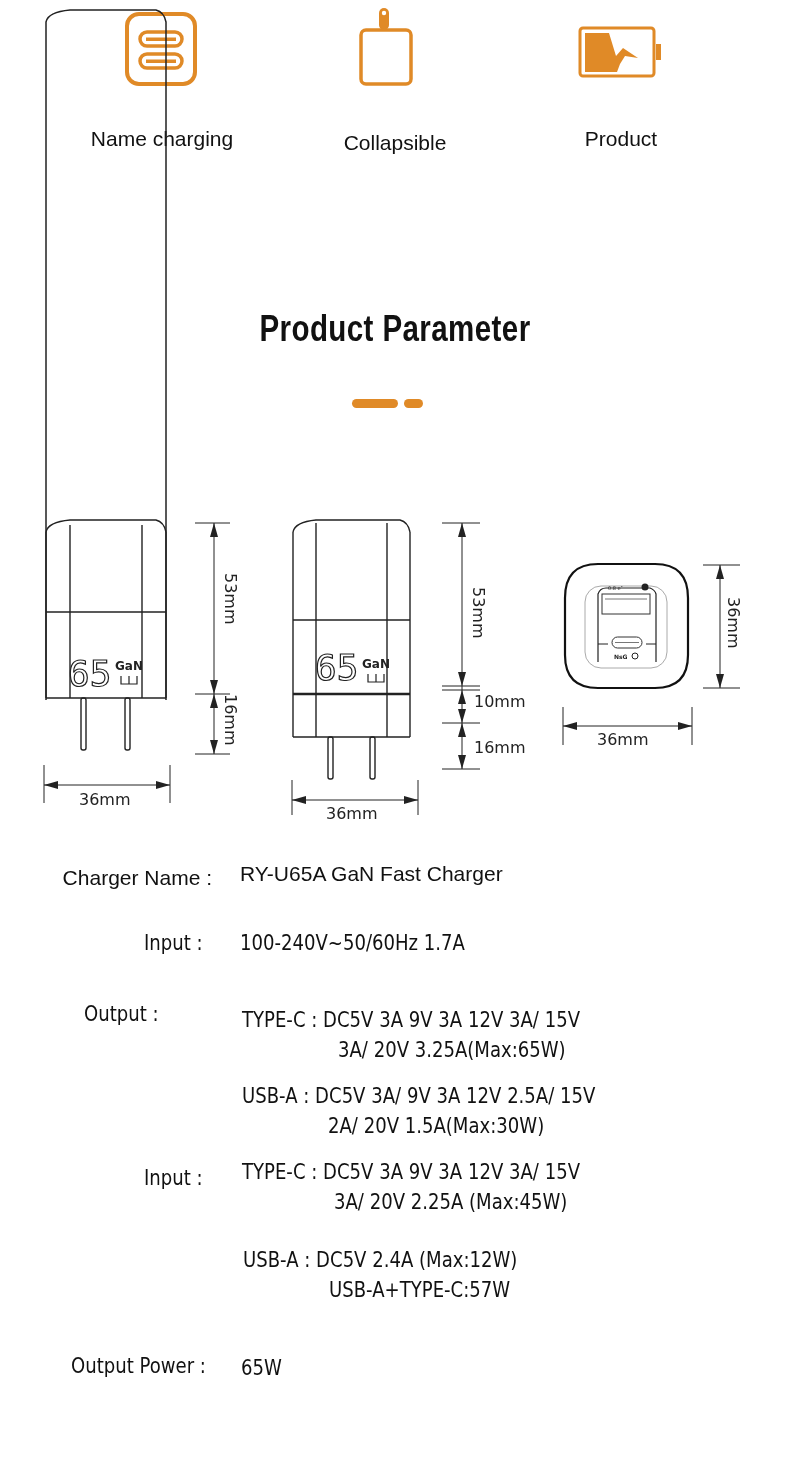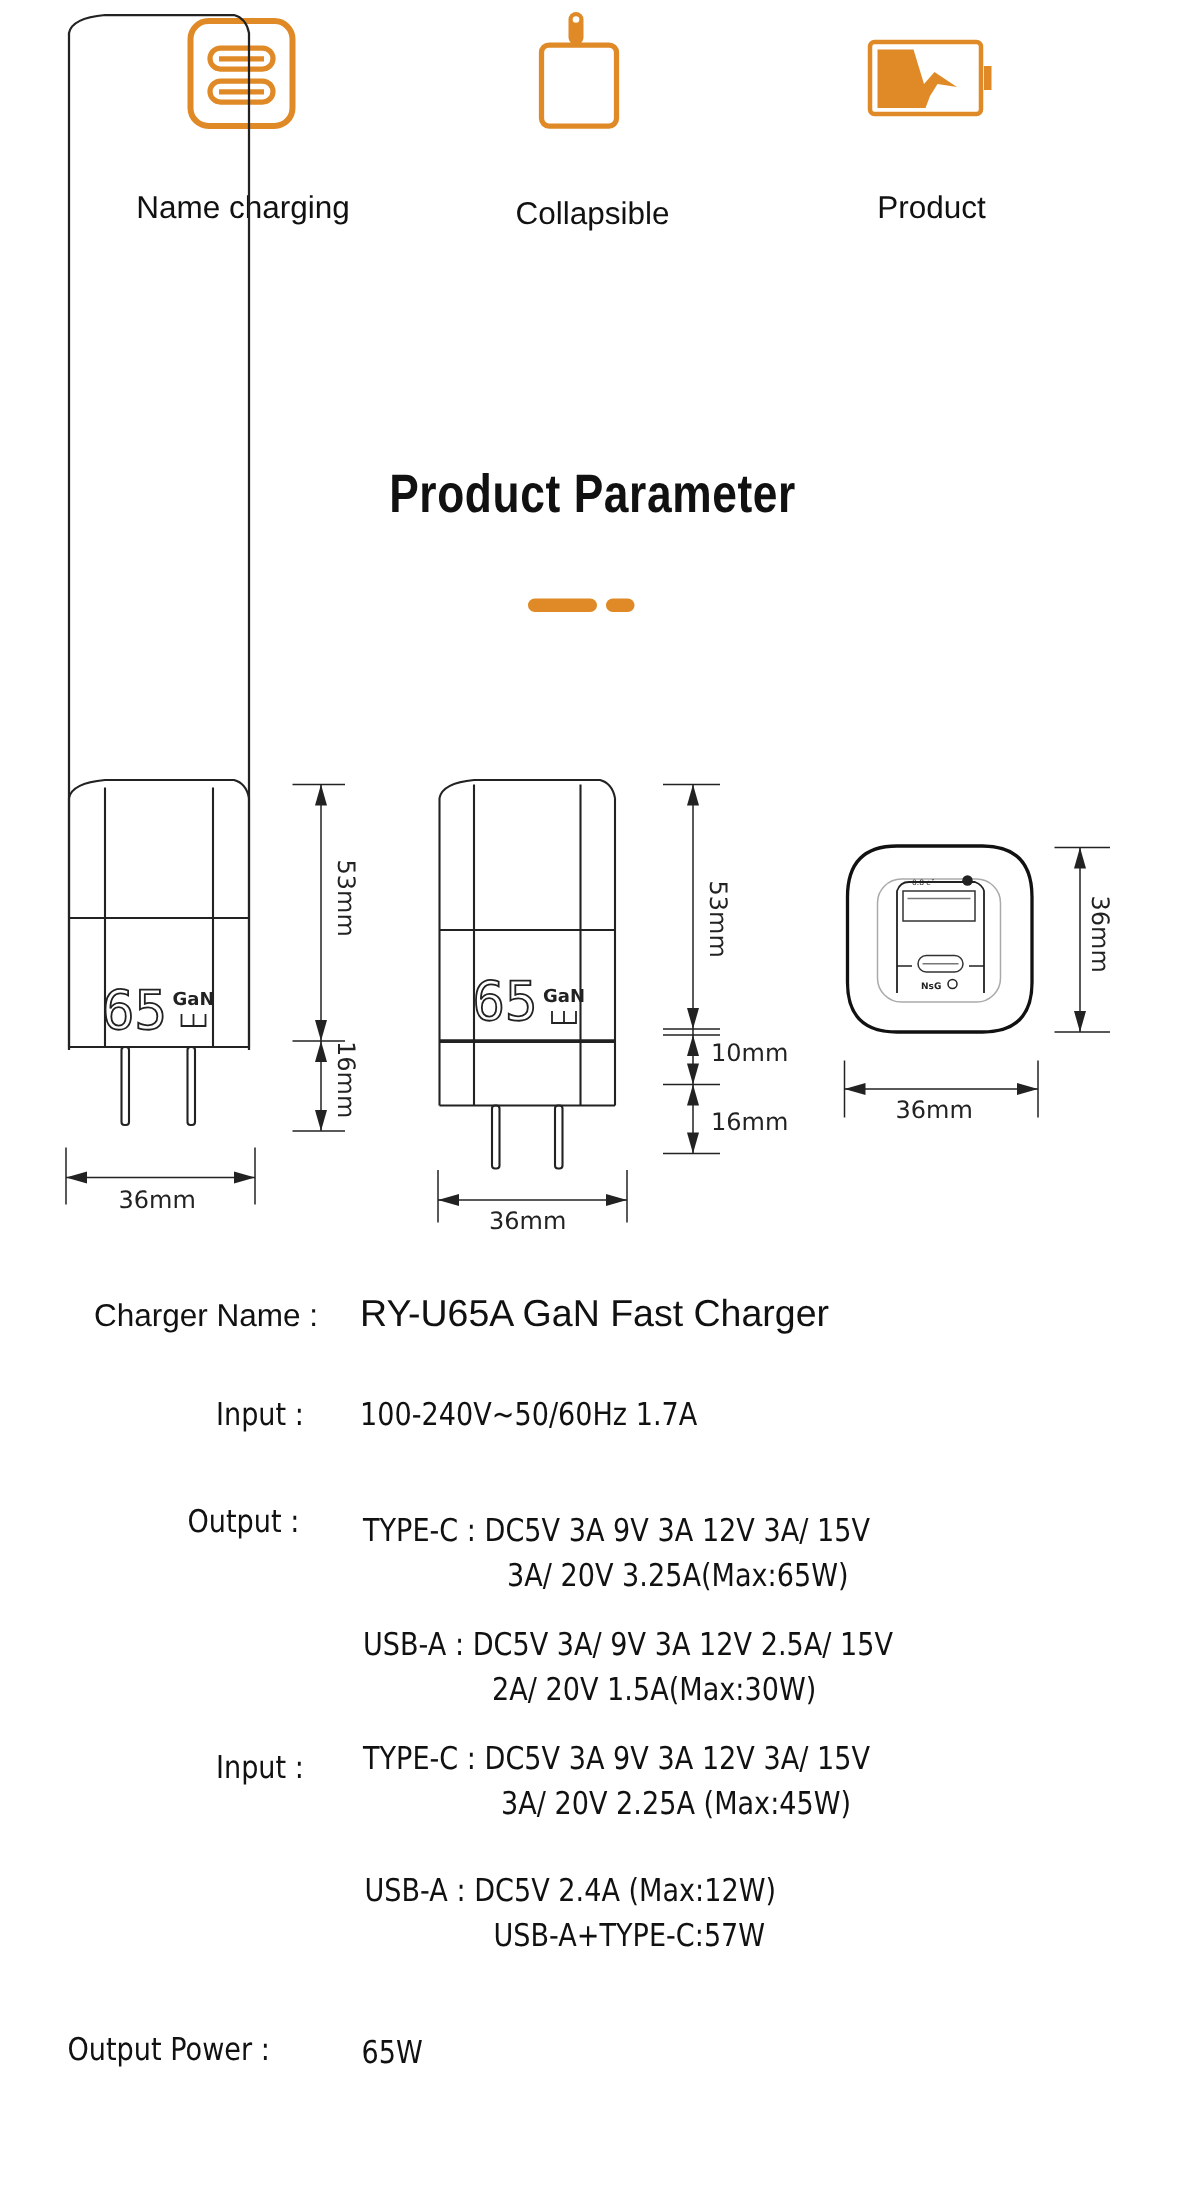--- a/index.html
+++ b/index.html
@@ -160,31 +160,31 @@
     <polygon points="170,15 166,29 174,29"></polygon>
     <polygon points="170,138 166,124 174,124"></polygon>
     <polygon points="13,176 27,172 27,180"></polygon>
     <polygon points="142,176 128,172 128,180"></polygon>
   </g>
 </svg>
 <div class="dim" style="transform:rotate(90deg); transform-origin:left top; left:743px; top:597px;">36mm</div>
 <div class="dim" style="left:597px; top:730px;">36mm</div>
 
 <div class="spec-label" style="left:42px; top:866px; width:170px;">Charger Name :</div>
-<div class="spec-value" style="left:240px; top:862px; font-size:25px;">RY-U65A GaN Fast Charger</div>
+<div class="spec-value" style="left:240px; top:862px; font-size:21px;">RY-U65A GaN Fast Charger</div>
 
 <div class="spec-label" style="left:42px; top:931px;"><span class="narrow" style="display:inline-block;">Input :</span></div>
 <div class="spec-value narrow" style="left:240px; top:931px;">100-240V~50/60Hz 1.7A</div>
 
-<div class="spec-label" style="left:42px; top:1002px;"><span class="narrow" style="display:inline-block;">Output :</span></div>
+<div class="spec-label" style="left:42px; top:1002px;text-align:center;"><span class="narrow" style="display:inline-block;">Output :</span></div>
 <div class="spec-value narrow" style="left:242px; top:1008px;">TYPE-C : DC5V 3A 9V 3A 12V 3A/ 15V</div>
 <div class="spec-value narrow" style="left:338px; top:1038px;">3A/ 20V 3.25A(Max:65W)</div>
 <div class="spec-value narrow" style="left:242px; top:1084px;">USB-A : DC5V 3A/ 9V 3A 12V 2.5A/ 15V</div>
 <div class="spec-value narrow" style="left:328px; top:1114px;">2A/ 20V 1.5A(Max:30W)</div>
 
 <div class="spec-label" style="left:42px; top:1166px;"><span class="narrow" style="display:inline-block;">Input :</span></div>
 <div class="spec-value narrow" style="left:242px; top:1160px;">TYPE-C : DC5V 3A 9V 3A 12V 3A/ 15V</div>
 <div class="spec-value narrow" style="left:334px; top:1190px;">3A/ 20V 2.25A (Max:45W)</div>
 <div class="spec-value narrow" style="left:243px; top:1248px;">USB-A : DC5V 2.4A (Max:12W)</div>
 <div class="spec-value narrow" style="left:329px; top:1278px;">USB-A+TYPE-C:57W</div>
 
-<div class="spec-label" style="left:32px; top:1354px;"><span class="narrow" style="display:inline-block;">Output Power :</span></div>
+<div class="spec-label" style="left:58px; top:1354px;"><span class="narrow" style="display:inline-block;">Output Power :</span></div>
 <div class="spec-value narrow" style="left:241px; top:1356px;">65W</div>
 
 </body></html>

